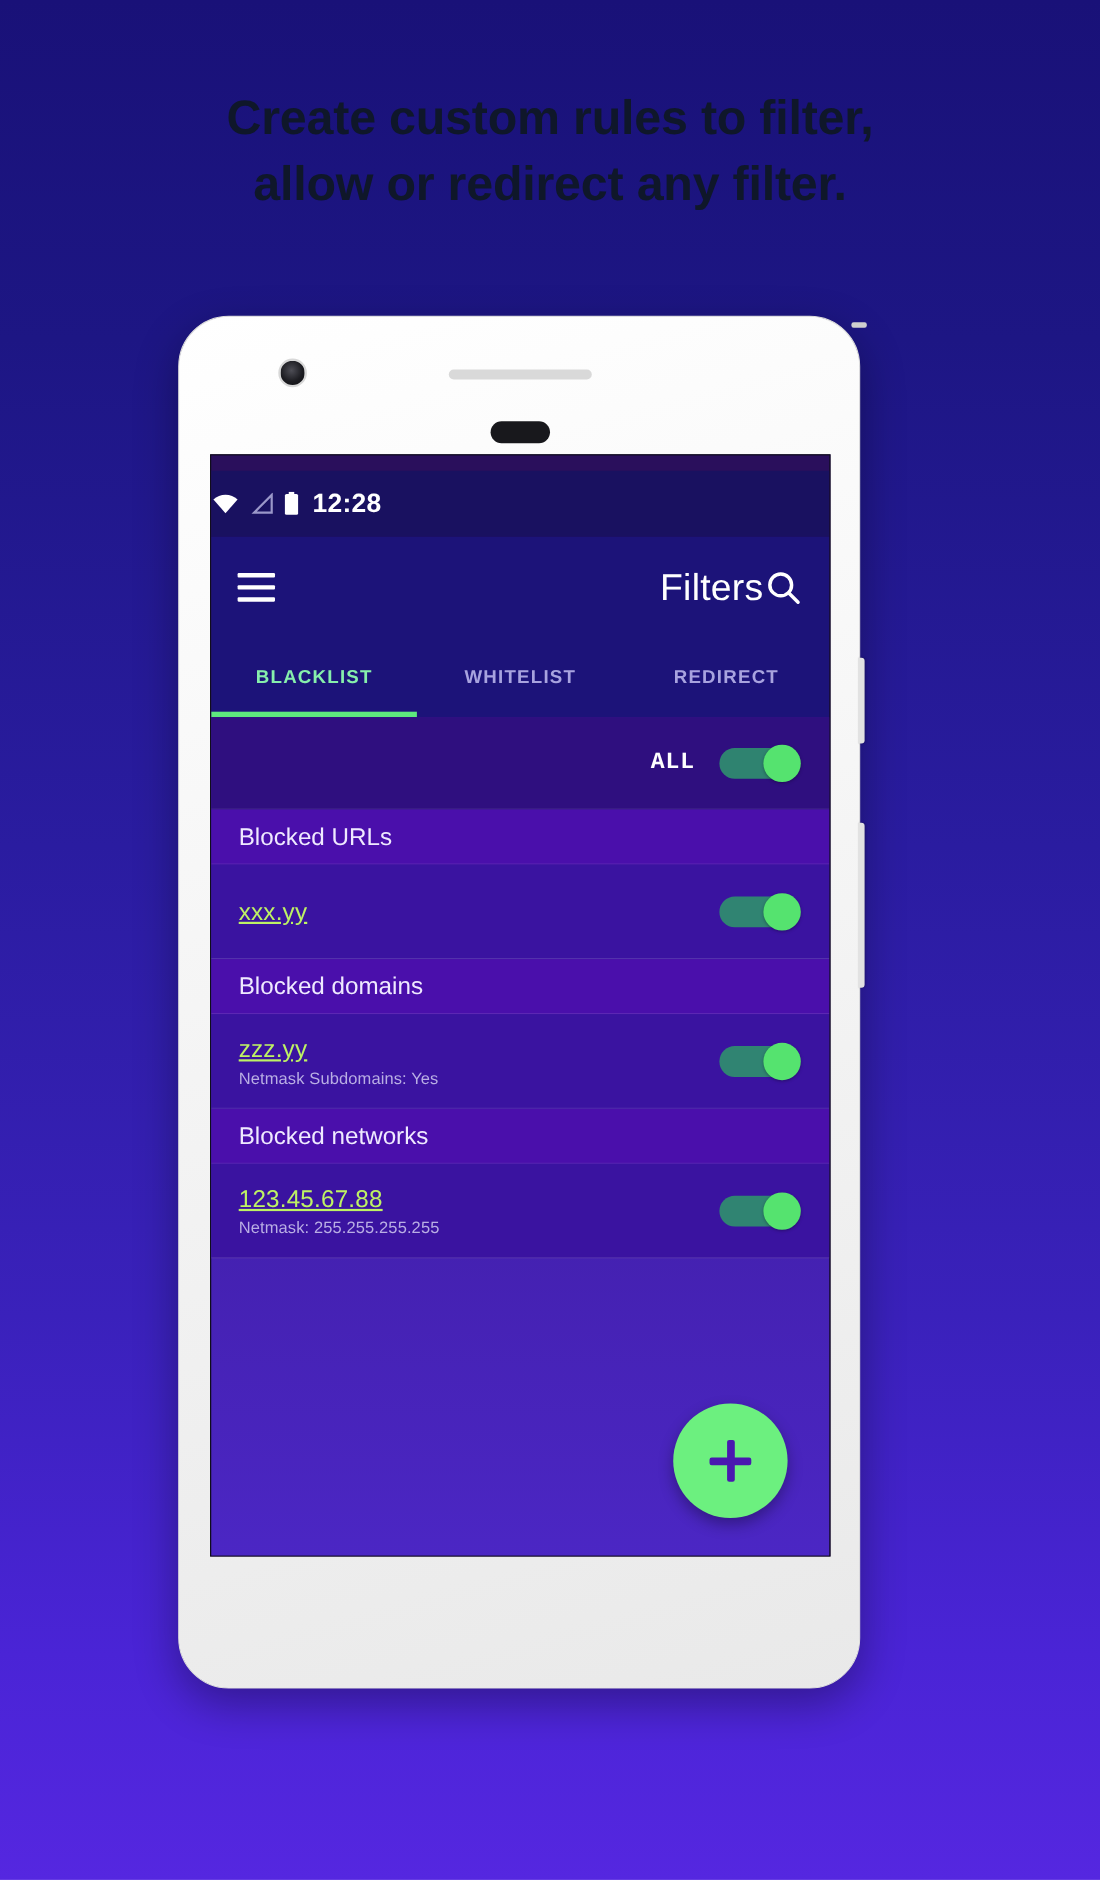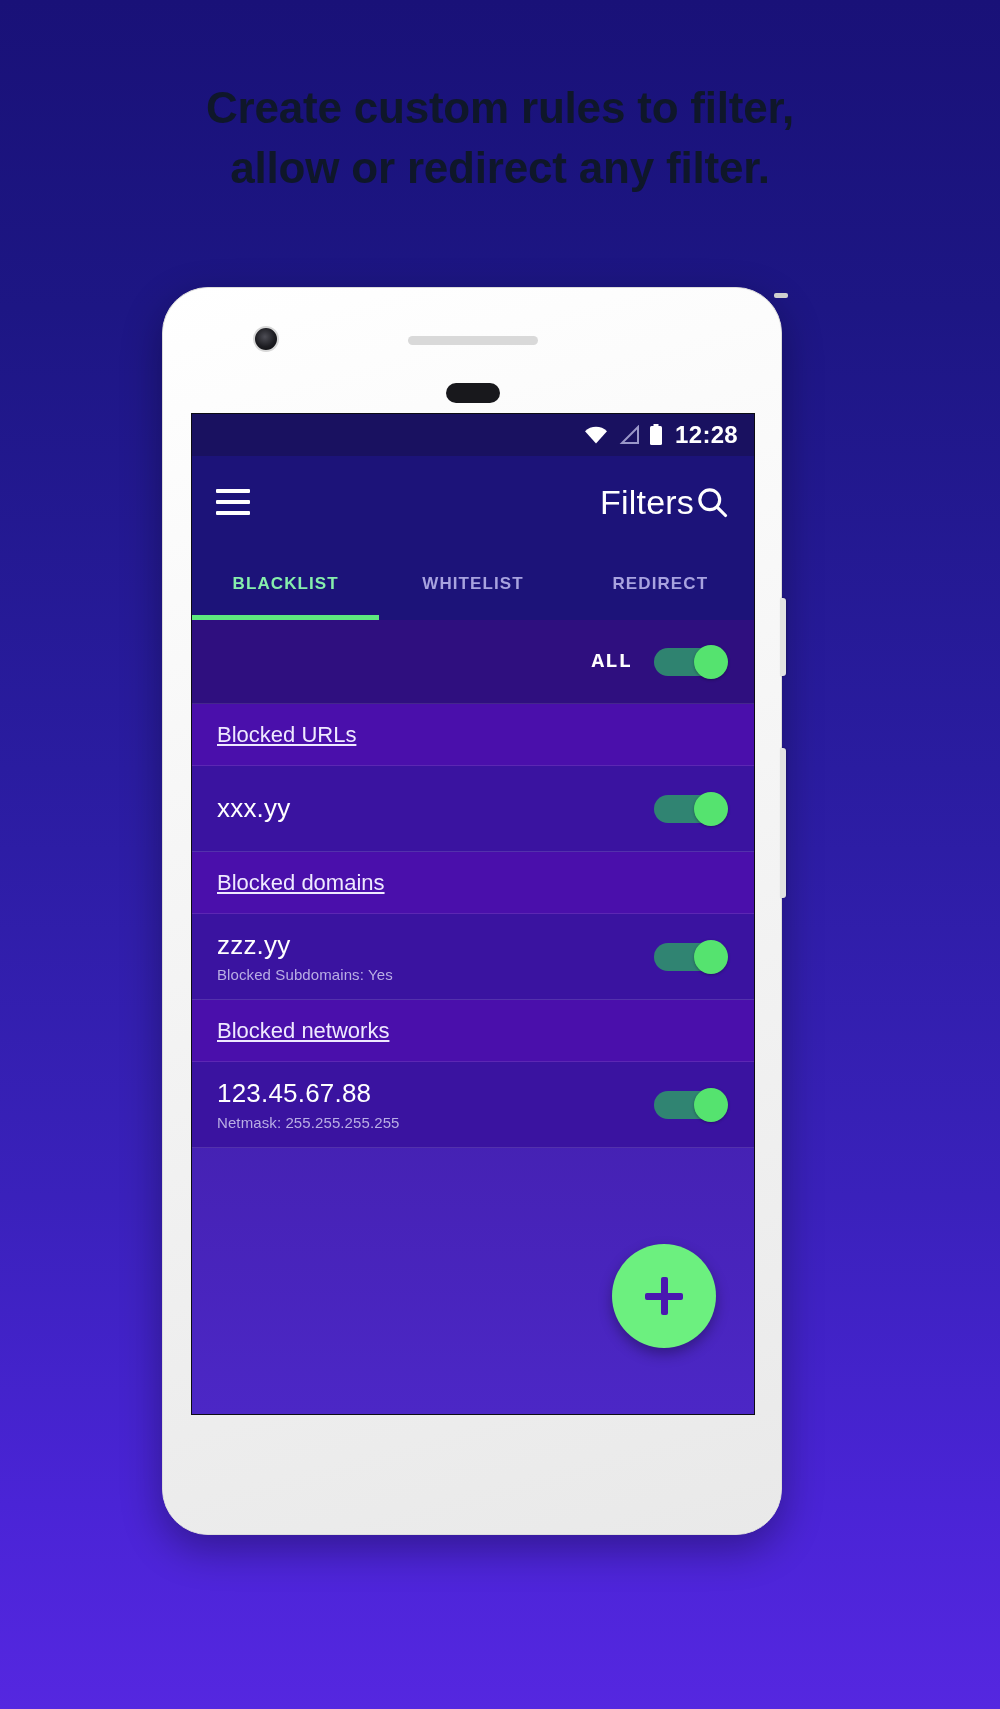--- a/index.html
+++ b/index.html
@@ -99,27 +99,27 @@
     top: 125px;
     width: 564px;
     height: 1002px;
     background: #2a0f5c;
     overflow: hidden;
     border: 1px solid #0c0c14;
   }
 
   
   .statusbar {
-    height: 42px;
+    height: 60px;
     background: #191160;
     display: flex;
     align-items: center;
-    justify-content: flex-end;
     padding-right: 16px;
     gap: 9px;
+    margin-top: 14px;
   }
   .sb-icon { display: block; }
   .sb-time {
     color: #ffffff;
     font-size: 24px;
     font-weight: bold;
     letter-spacing: 0.3px;
     margin-left: 3px;
   }
 
@@ -197,44 +197,44 @@
   .all-label {
     color: #ffffff;
     font-size: 21px;
     font-weight: bold;
     letter-spacing: 0.9px;
     margin-right: 22px;
     font-family: Liberation Mono, monospace;
   }
 
   .section-header {
-    height: 62px;
+    height: 50px;
     background: #4a0fab;
     display: flex;
     align-items: center;
     padding-left: 25px;
     color: #efe9ff;
     font-size: 22px;
     border-bottom: 1px solid rgba(255,255,255,0.10);
-    text-decoration: underline;
   }
 
   .list-item {
     min-height: 86px;
     background: #3a13a0;
     display: flex;
     align-items: center;
     padding: 0 26px 0 25px;
     border-bottom: 1px solid rgba(255,255,255,0.13);
   }
   .li-text { flex: 1; }
   .li-title {
-    color: #ffffff;
-    font-size: 26px;
+    color: #bef264;
+    font-size: 22px;
     letter-spacing: 0.2px;
+    text-decoration: underline;
   }
   .li-sub {
     color: #b9aee4;
     font-size: 15px;
     margin-top: 5px;
     letter-spacing: 0.1px;
   }
 
   
   .toggle {
@@ -364,21 +364,21 @@
         <div class="toggle">
           <div class="track"></div>
           <div class="thumb"></div>
         </div>
       </div>
 
       <div class="section-header">Blocked domains</div>
       <div class="list-item">
         <div class="li-text">
           <div class="li-title">zzz.yy</div>
-          <div class="li-sub">Blocked Subdomains: Yes</div>
+          <div class="li-sub">Netmask Subdomains: Yes</div>
         </div>
         <div class="toggle">
           <div class="track"></div>
           <div class="thumb"></div>
         </div>
       </div>
 
       <div class="section-header">Blocked networks</div>
       <div class="list-item">
         <div class="li-text">

